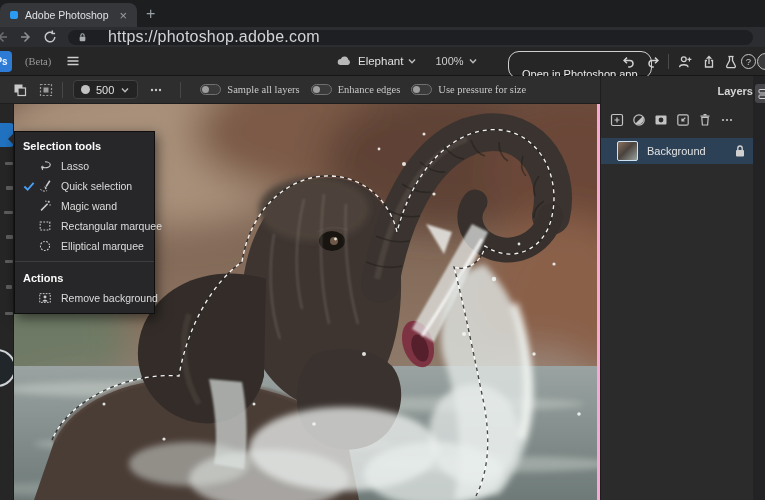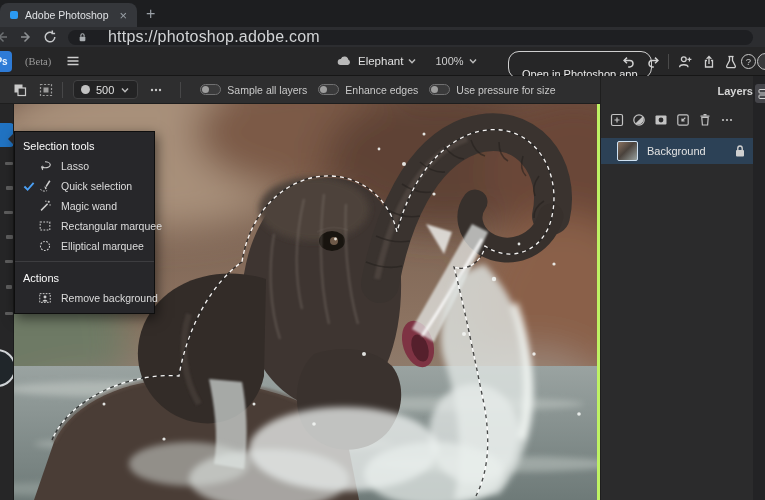--- a/index.html
+++ b/index.html
@@ -1,17 +1,17 @@
 <!DOCTYPE html>
 <html><head>
 <meta charset="utf-8">
 <style>
   html,body{margin:0;padding:0;background:#1d1e20;}
   *{box-sizing:border-box;font-family:"Liberation Sans","DejaVu Sans",sans-serif;}
-  .screen{position:relative;width:765px;height:500px;overflow:hidden;background:#bef264;}
+  .screen{position:relative;width:765px;height:500px;overflow:hidden;background:#f9a8d4;}
 
   
   .tabstrip{position:absolute;left:0;top:0;width:765px;height:27px;background:#1d1e20;}
   .tab{position:absolute;left:0;top:3px;width:137px;height:24px;background:#35373b;
        border-radius:8px 8px 0 0;display:flex;align-items:center;padding:0 8px 0 10px;}
   .favicon{width:8px;height:8px;background:#2b9af3;border-radius:2px;flex:0 0 auto;}
   .tab-title{flex:1;margin-left:7px;font-size:10.5px;color:#dfe1e4;white-space:nowrap;overflow:hidden;}
   .tab-close{color:#9aa0a6;font-size:13px;line-height:13px;padding:0 2px;cursor:default;}
   .newtab{position:absolute;left:146px;top:4px;color:#9aa0a6;font-size:16px;line-height:20px;}
   .urlrow{position:absolute;left:0;top:27px;width:765px;height:20px;background:#2c2d30;
@@ -46,40 +46,40 @@
   .opt-ic{width:16px;height:16px;margin-left:12px;flex:0 0 auto;}
   .opt-div{width:1px;height:16px;background:#474748;margin:0 8px;flex:0 0 auto;}
   .brush-widget{height:19px;background:#232324;border:1px solid #414142;border-radius:4px;
                 display:flex;align-items:center;padding:0 7px;margin-left:2px;}
   .brush-dot{width:9px;height:9px;border-radius:50%;background:#c2c2c2;}
   .brush-size{color:#e0e0e0;font-size:11px;margin:0 6px;}
   .more-dots{margin:0 8px 0 10px;}
   .toggle-group{display:flex;align-items:center;margin-left:11px;}
   .toggle{width:21px;height:11px;border:1px solid #707071;border-radius:6px;background:#3a3a3b;position:relative;flex:0 0 auto;}
   .toggle .knob{position:absolute;left:1px;top:1px;width:7px;height:7px;border-radius:50%;background:#9e9e9e;}
-  .toggle-label{color:#c9c9c9;font-size:10.5px;margin-left:6px;white-space:nowrap;}
+  .toggle-label{color:#c9c9c9;font-size:10.5px;margin-left:6px;white-space:nowrap;font-family:Liberation Serif, serif;}
 
   
   .toolbar-left{position:absolute;left:0;top:104px;width:14px;height:396px;background:#262627;
                 border-right:1px solid #1b1b1b;overflow:hidden;}
   .tool-active{position:absolute;left:-10px;top:19px;width:24px;height:24px;background:#2173c2;border-radius:4px;}
   .tool-frag{position:absolute;background:#8d8d8d;opacity:.55;border-radius:1px;}
   .tool-circle{position:absolute;left:-22px;top:245px;width:38px;height:38px;border:2px solid #cfd3d6;
                border-radius:50%;background:#20262a;}
 
   
   .canvas{position:absolute;left:14px;top:104px;width:583px;height:396px;background:#6f5a4b;}
   .canvas svg{display:block;}
 
   
   .tool-menu{position:absolute;left:14px;top:131px;width:141px;background:#27272a;
              border:1px solid #0e0e0e;box-shadow:2px 4px 12px rgba(0,0,0,.55);padding-bottom:5px;z-index:30;}
   .menu-notch{position:absolute;left:8px;top:133px;width:0;height:0;border-top:6px solid transparent;
               border-bottom:6px solid transparent;border-right:6px solid #27272a;z-index:31;}
-  .menu-header{color:#fafafa;font-size:11px;font-weight:normal;padding:8px 8px 4px 8px;}
+  .menu-header{color:#fafafa;font-size:11px;font-weight:bold;padding:8px 8px 4px 8px;}
   .mi{display:flex;align-items:center;height:20px;padding-left:8px;}
   .mi-check{width:15px;flex:0 0 auto;display:flex;align-items:center;}
   .mi-ic{width:15px;flex:0 0 auto;display:flex;align-items:center;}
   .mi-label{color:#dcdcdc;font-size:10.5px;margin-left:8px;white-space:nowrap;}
   .menu-div{height:1px;background:#3d3d40;margin:5px 0 2px 0;}
 
   
   .layers-panel{position:absolute;left:600px;top:76px;width:153px;height:424px;background:#2b2b2c;
                 border-left:1px solid #1e1e1e;}
   .lp-title{color:#d6d6d6;font-size:11px;font-weight:bold;padding:9px 0 0 12px;text-align:right;}

